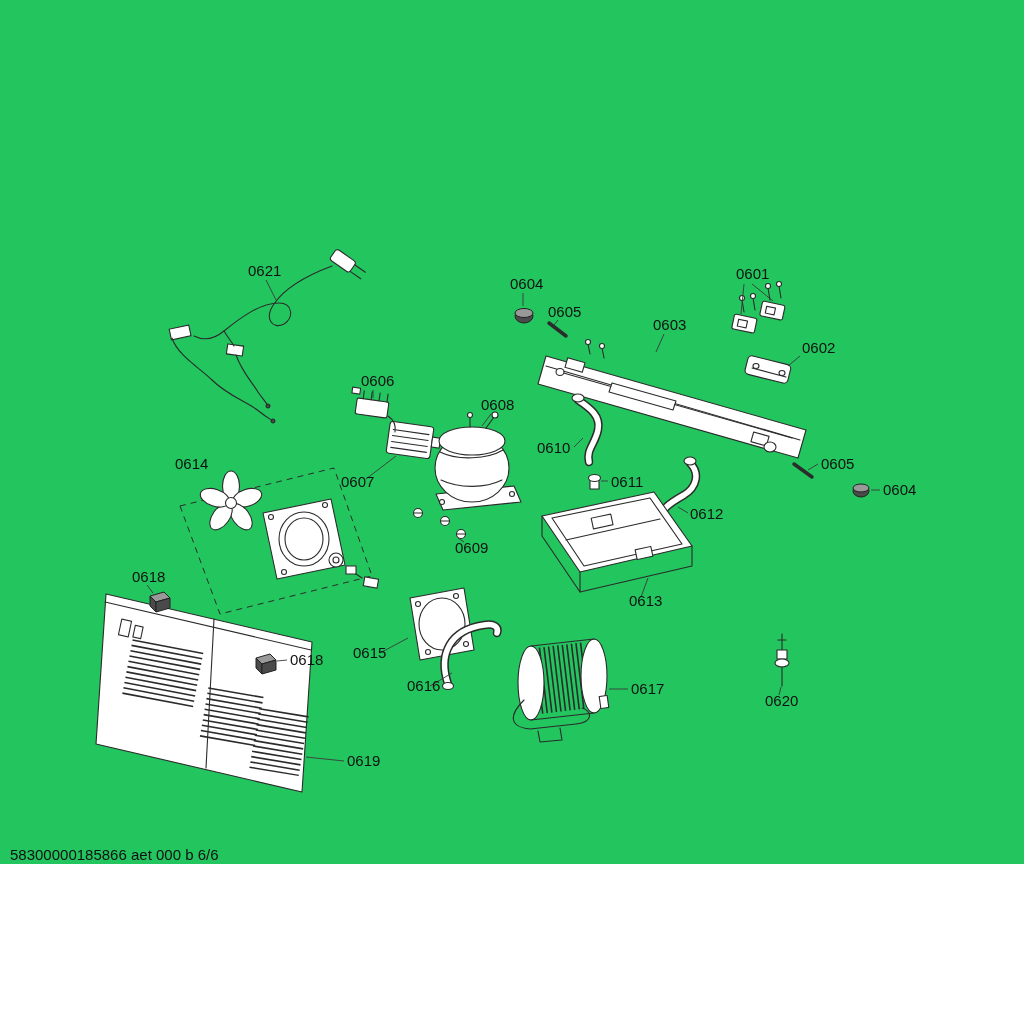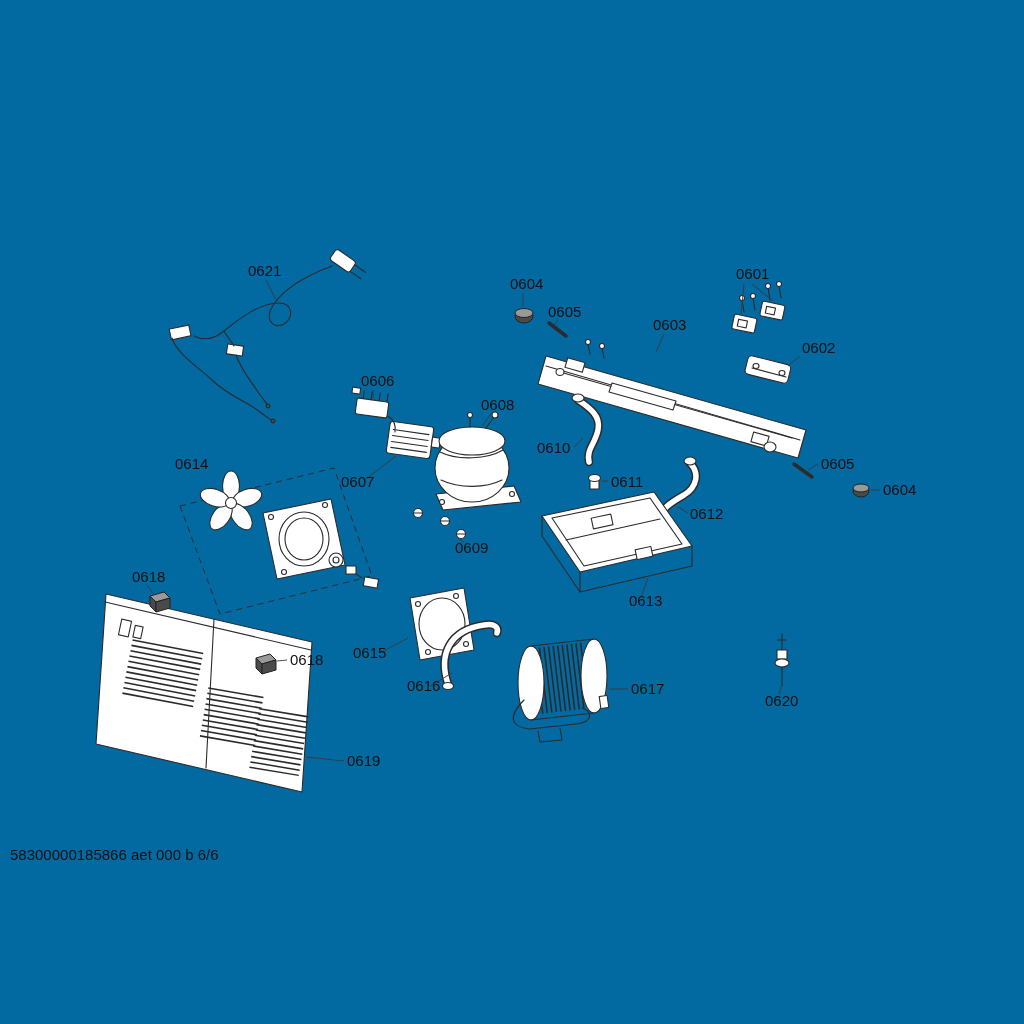--- a/index.html
+++ b/index.html
@@ -1,16 +1,16 @@
 <!DOCTYPE html>
 <html><head>
 <meta charset="utf-8">
 <style>
   html,body{margin:0;padding:0;background:#fff;}
-  .stage{position:relative;width:1024px;height:1024px;background:#0369a1;overflow:hidden;
+  .stage{position:relative;width:1024px;height:864px;background:#22c55e;overflow:hidden;
          font-family:"Liberation Sans",sans-serif;}
   svg{position:absolute;left:0;top:0;}
   .ln{stroke:#2b2b2b;stroke-width:1.1;fill:none;stroke-linejoin:round;stroke-linecap:round;}
   .fw{stroke:#2b2b2b;stroke-width:1.1;fill:#ffffff;stroke-linejoin:round;}
   .fd{stroke:#222;stroke-width:1;fill:#4a4a4a;}
   .fg{stroke:#222;stroke-width:1;fill:#999999;}
   .tubeO{stroke:#2b2b2b;stroke-width:8.5;fill:none;stroke-linecap:round;}
   .tubeI{stroke:#ffffff;stroke-width:5.5;fill:none;stroke-linecap:round;}
   .leader{stroke:#3a3a3a;stroke-width:0.9;fill:none;}
   .dashbox{stroke:#2b2b2b;stroke-width:1;fill:none;stroke-dasharray:6 5;}

